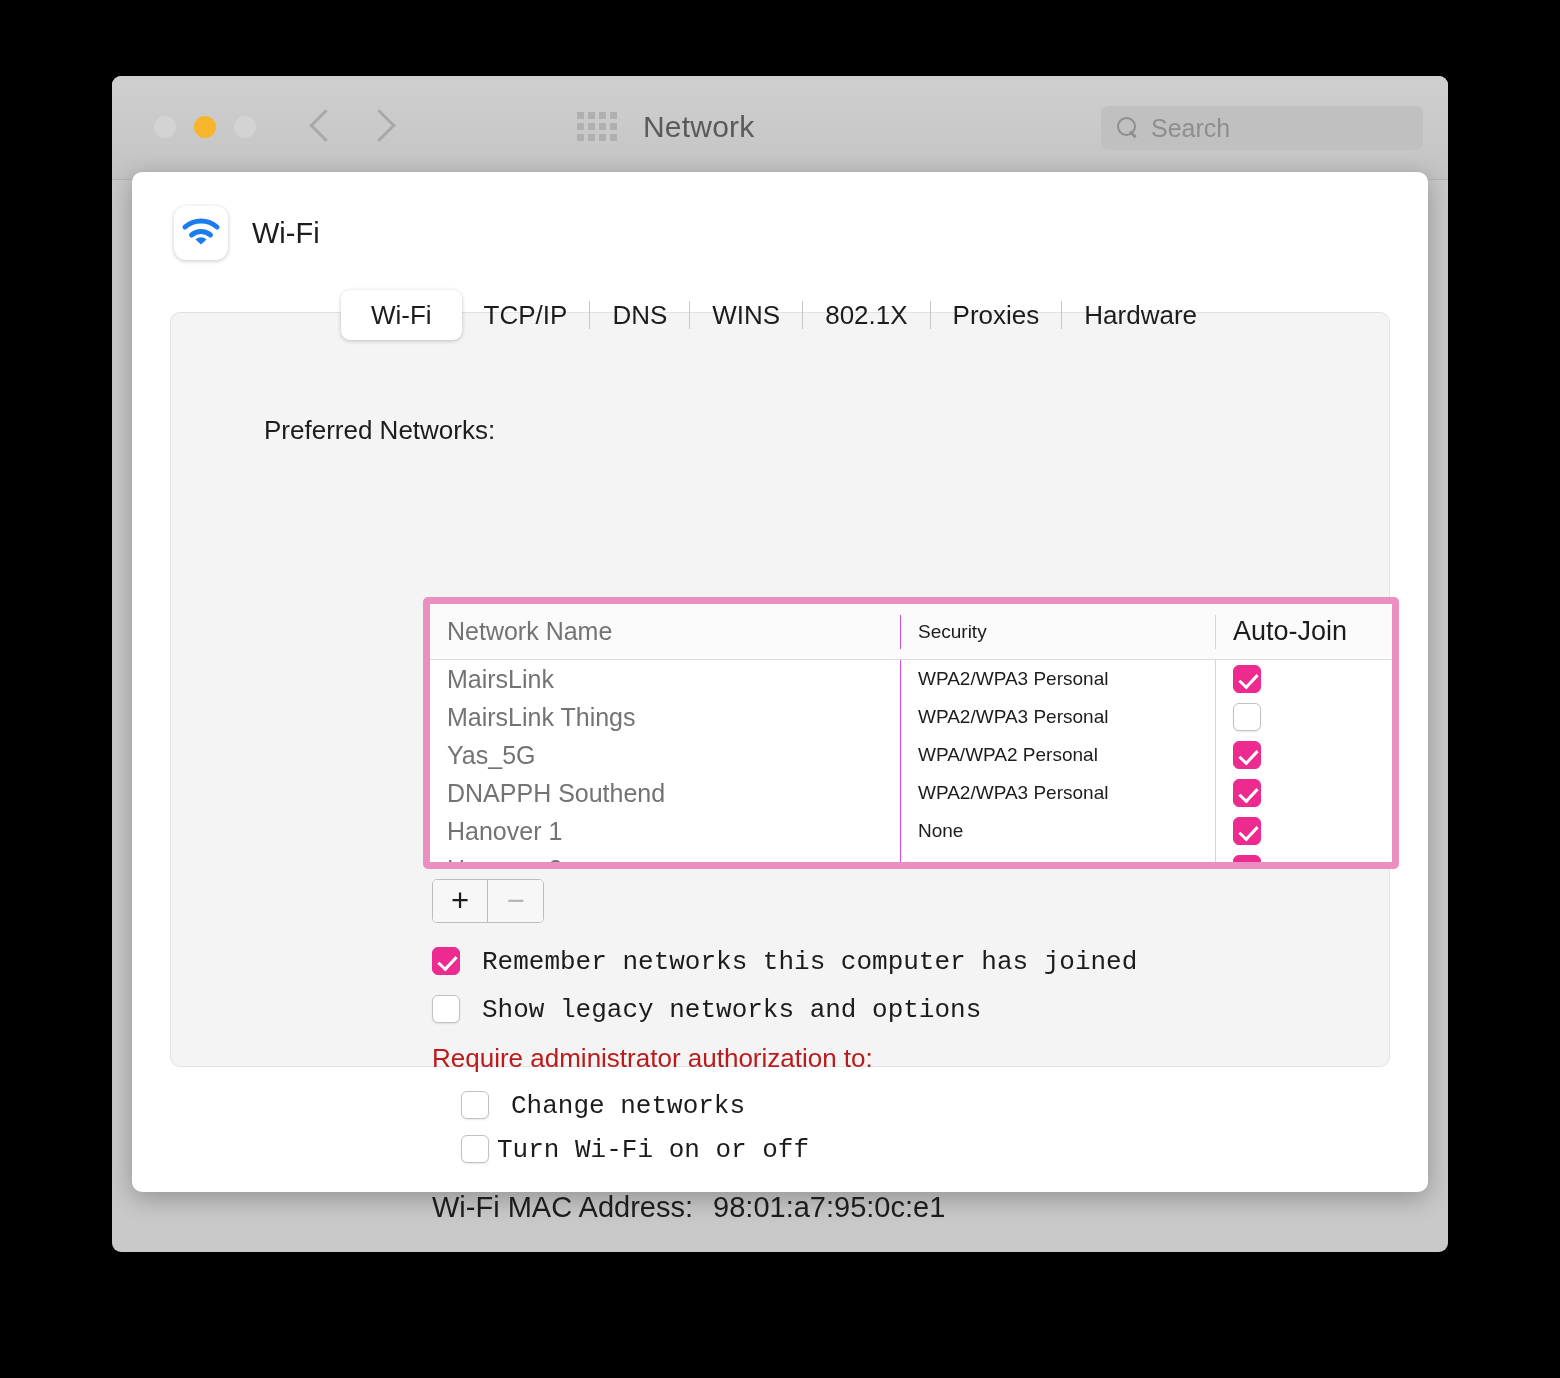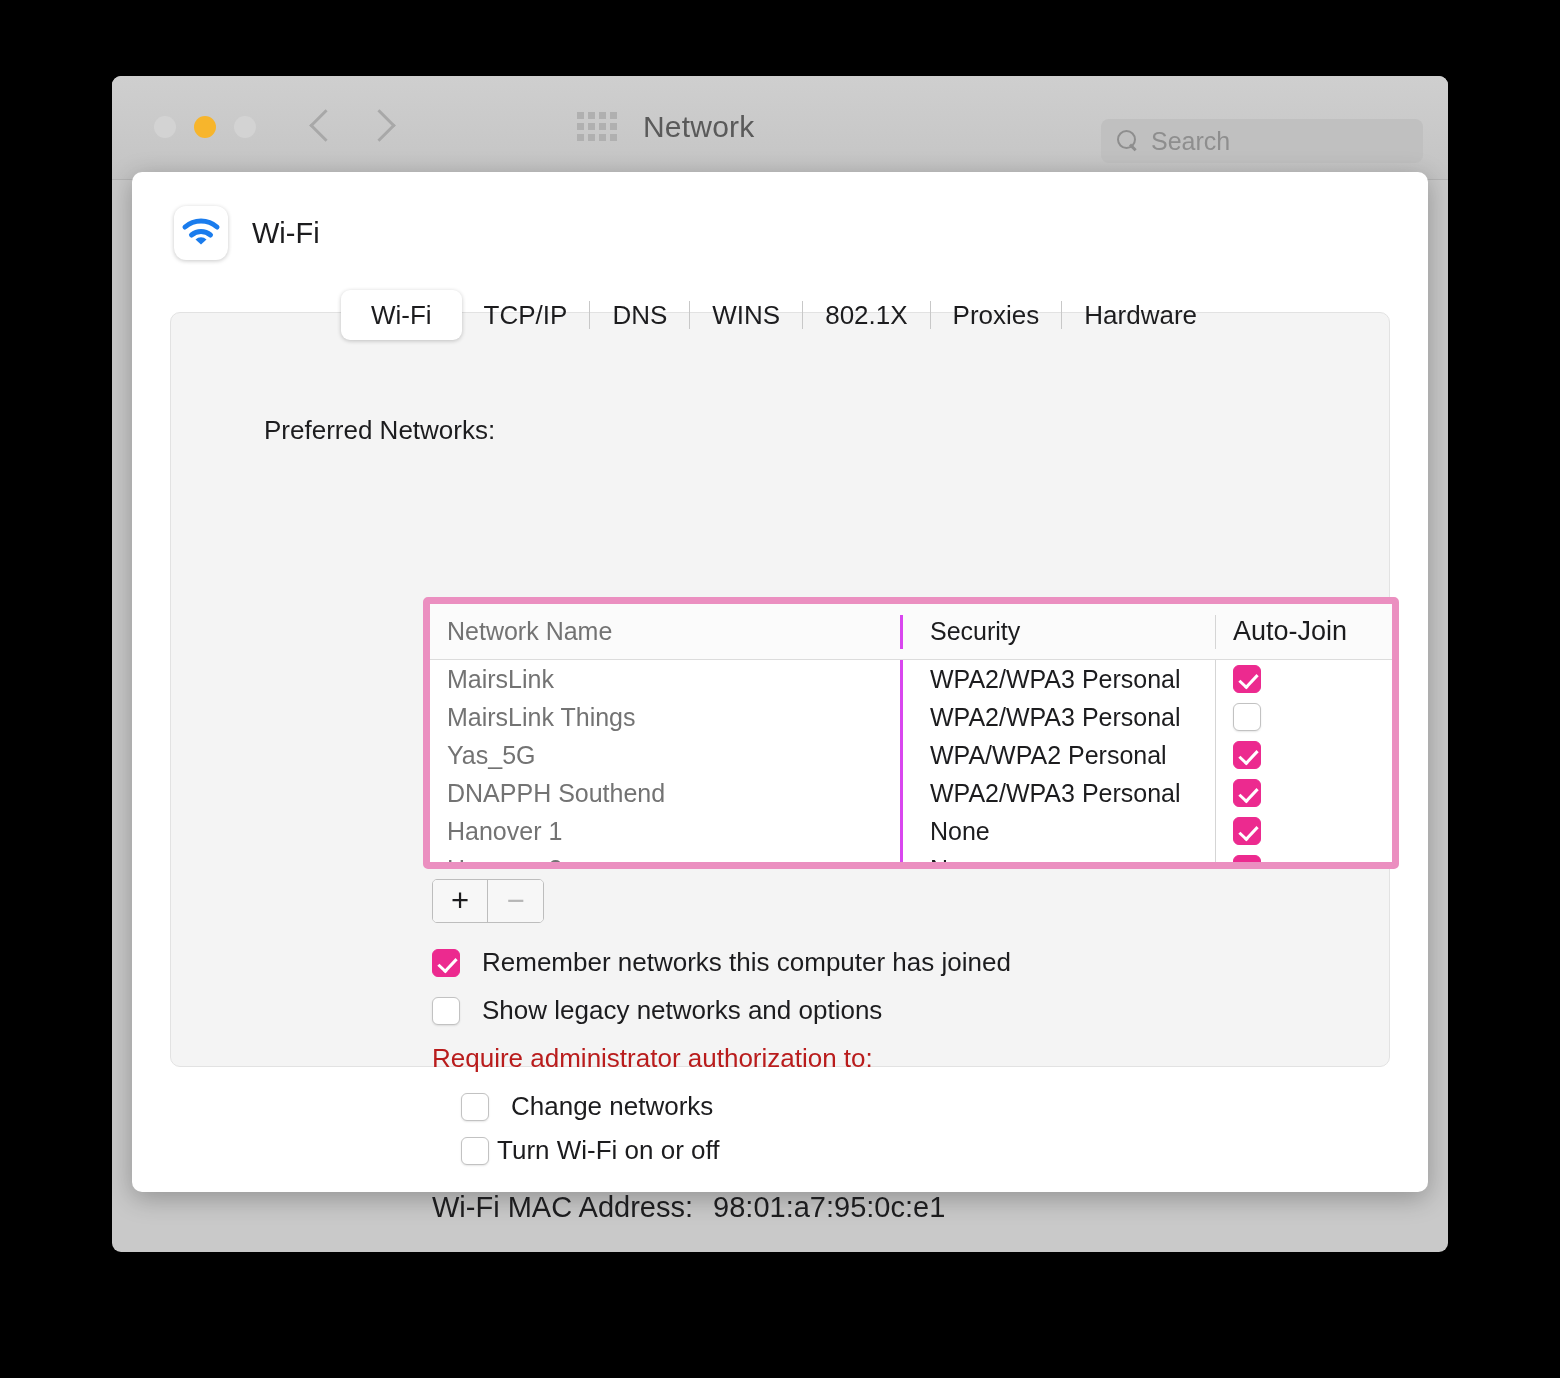--- a/index.html
+++ b/index.html
@@ -94,21 +94,20 @@
     right: 25px;
     top: 30px;
     width: 322px;
     height: 44px;
     background: #c0c0c0;
     border-radius: 8px;
     display: flex;
     align-items: center;
     padding-left: 16px;
     gap: 12px;
-    margin-top: 13px;
   }
   .search-icon { width: 22px; height: 22px; position: relative; flex: none; }
   .search-icon::before {
     content: "";
     position: absolute;
     width: 15px; height: 15px;
     border: 2.5px solid #8e8e8e;
     border-radius: 50%;
     left: 0; top: 0;
   }
@@ -235,24 +234,24 @@
     background: #ffffff;
   }
   .col-name {
     width: 470px;
     padding-left: 17px;
     font-size: 25px;
     color: #737373;
   }
   .col-sec {
     width: 315px;
-    padding-left: 27px;
-    font-size: 25px;
+    padding-left: 17px;
+    font-size: 19px;
     color: #1c1c1e;
-    border-left: 3px solid #d946ef;
+    border-left: 1px solid #d946ef;
     height: 100%;
     display: flex;
     align-items: center;
   }
   .net-head .col-sec, .net-head .col-join { height: 34px; }
   .col-join {
     flex: 1;
     padding-left: 17px;
     font-size: 27px;
     color: #1c1c1e;
@@ -314,22 +313,22 @@
     background: #f7f7f7;
   }
   .pm-btn.plus { border-right: 1px solid #bdbdbd; }
   .pm-btn.minus { color: #b6b6b6; }
   .hint-text { font-size: 25px; color: #1c1c1e; }
 
   
   .opt-row {
     position: absolute;
     display: flex;
-    align-items: center;
     gap: 22px;
+    font-family: Liberation Mono, monospace;
   }
   .opt-label { font-size: 26px; color: #1c1c1e; }
   .opt-remember { left: 300px; top: 775px; }
   .opt-legacy   { left: 300px; top: 823px; }
   .admin-label  { position: absolute; left: 300px; top: 871px; font-size: 26px; color: #b91c1c; }
   .opt-change   { left: 329px; top: 919px; }
   .opt-turn     { left: 329px; top: 963px; gap: 8px; }
 
   .mac-line {
     position: absolute;

